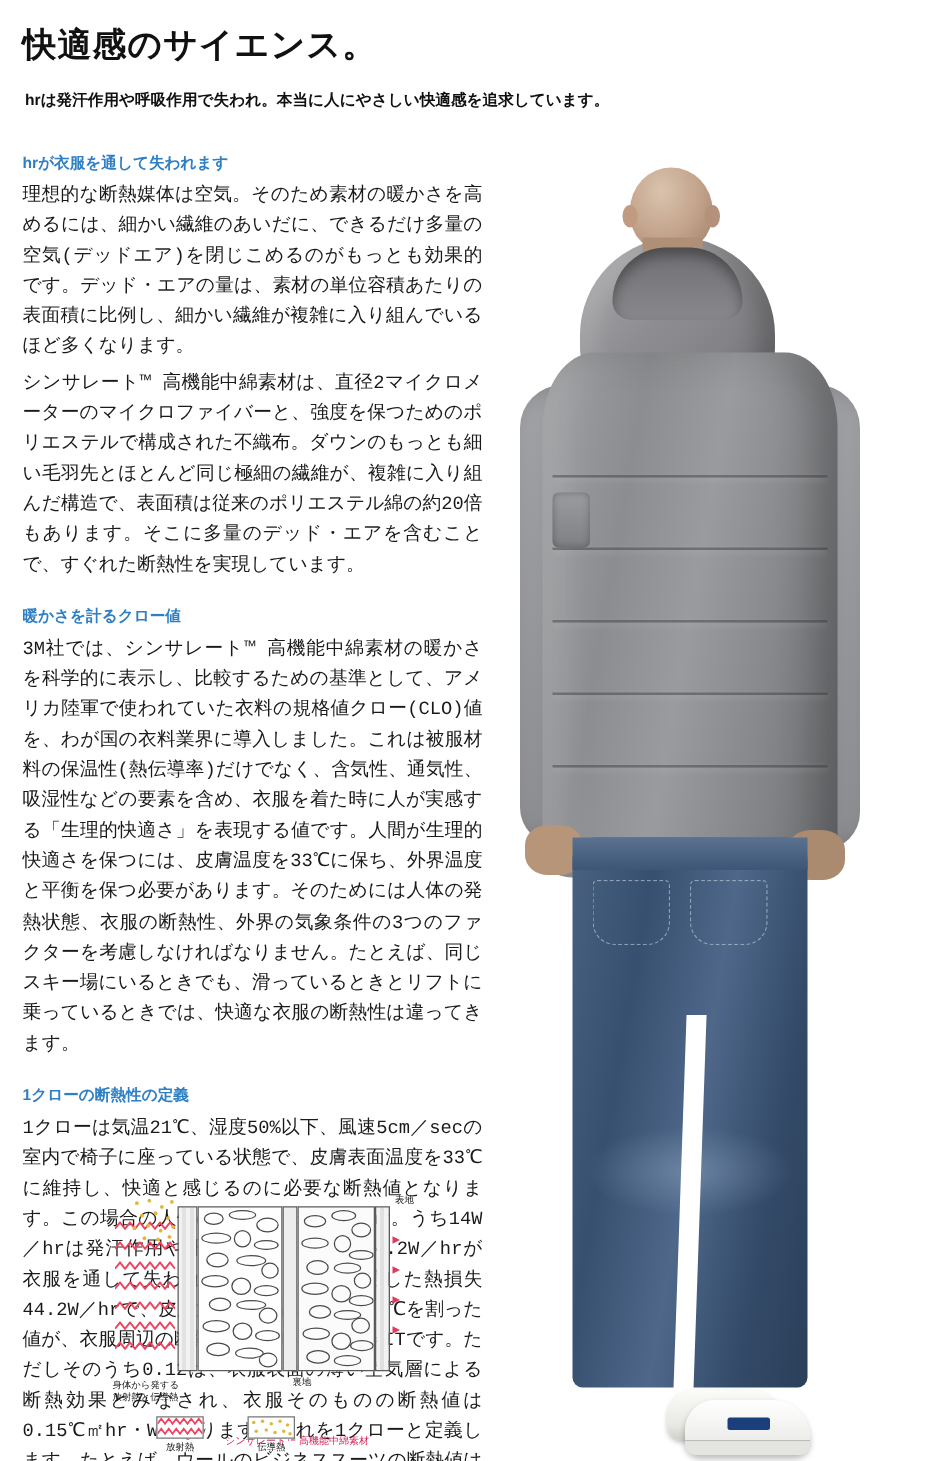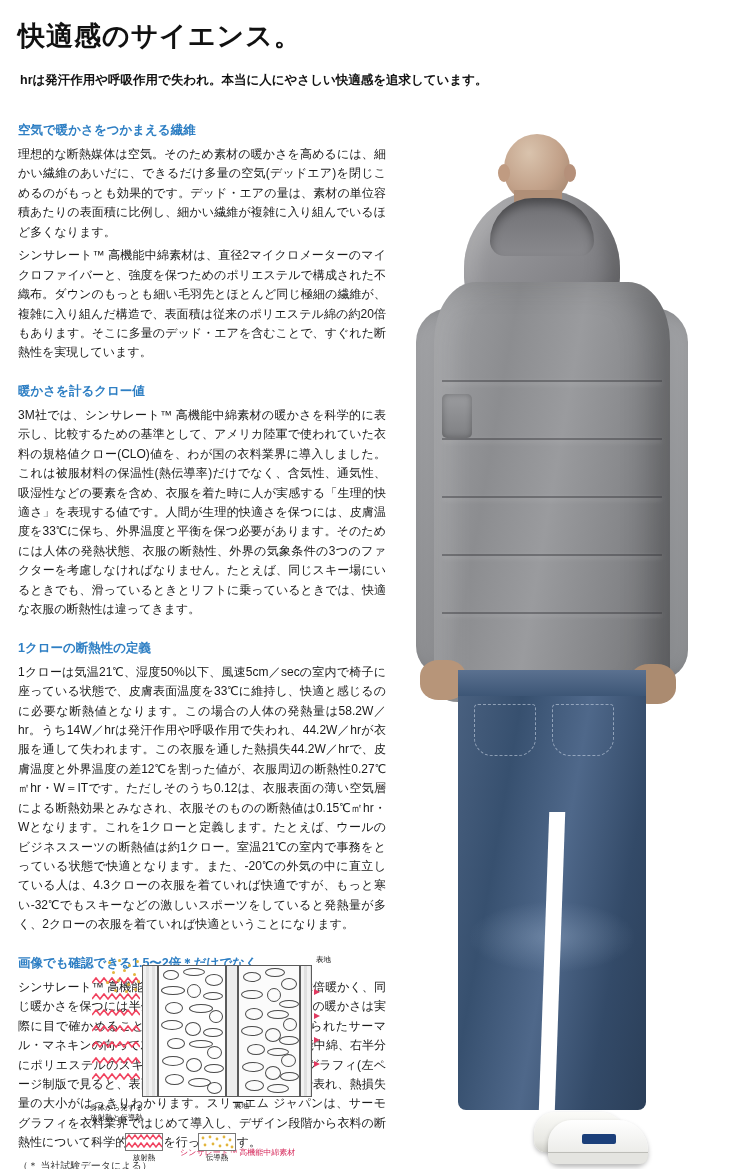--- a/index.html
+++ b/index.html
@@ -44,26 +44,26 @@
   }
   .section { margin-bottom: 20px; }
   .section-heading {
     color: #2e7fc4;
     font-size: 12.5px;
     font-weight: bold;
     margin: 0 0 6px 0;
     letter-spacing: 0px;
   }
   .section-body {
-    font-size: 12px;
+    font-size: 15px;
     line-height: 1.62;
     color: #1a1a1a;
     text-align: justify;
     margin: 0;
-    font-family: Liberation Sans, sans-serif;
+    font-family: Liberation Mono, monospace;
   }
   .section-body + .section-body { margin-top: 4px; }
   .footnote {
     font-size: 10px;
     color: #333333;
     margin-top: 6px;
     font-family: "Liberation Serif", serif;
   }
 
   
@@ -344,21 +344,21 @@
 </style>
 </head>
 <body>
 
 <div id="page-title">快適感のサイエンス。</div>
 <div id="page-subtitle">hrは発汗作用や呼吸作用で失われ。本当に人にやさしい快適感を追求しています。</div>
 
 <div id="text-column">
 
   <div class="section">
-    <h2 class="section-heading">空気で暖かさをつかまえる繊維</h2>
+    <h2 class="section-heading">hrが衣服を通して失われます</h2>
     <p class="section-body">理想的な断熱媒体は空気。そのため素材の暖かさを高めるには、細かい繊維のあいだに、できるだけ多量の空気(デッドエア)を閉じこめるのがもっとも効果的です。デッド・エアの量は、素材の単位容積あたりの表面積に比例し、細かい繊維が複雑に入り組んでいるほど多くなります。</p>
     <p class="section-body">シンサレート™ 高機能中綿素材は、直径2マイクロメーターのマイクロファイバーと、強度を保つためのポリエステルで構成された不織布。ダウンのもっとも細い毛羽先とほとんど同じ極細の繊維が、複雑に入り組んだ構造で、表面積は従来のポリエステル綿の約20倍もあります。そこに多量のデッド・エアを含むことで、すぐれた断熱性を実現しています。</p>
   </div>
 
   <div class="section">
     <h2 class="section-heading">暖かさを計るクロー値</h2>
     <p class="section-body">3M社では、シンサレート™ 高機能中綿素材の暖かさを科学的に表示し、比較するための基準として、アメリカ陸軍で使われていた衣料の規格値クロー(CLO)値を、わが国の衣料業界に導入しました。これは被服材料の保温性(熱伝導率)だけでなく、含気性、通気性、吸湿性などの要素を含め、衣服を着た時に人が実感する「生理的快適さ」を表現する値です。人間が生理的快適さを保つには、皮膚温度を33℃に保ち、外界温度と平衡を保つ必要があります。そのためには人体の発熱状態、衣服の断熱性、外界の気象条件の3つのファクターを考慮しなければなりません。たとえば、同じスキー場にいるときでも、滑っているときとリフトに乗っているときでは、快適な衣服の断熱性は違ってきます。</p>
   </div>
 
   <div class="section">

